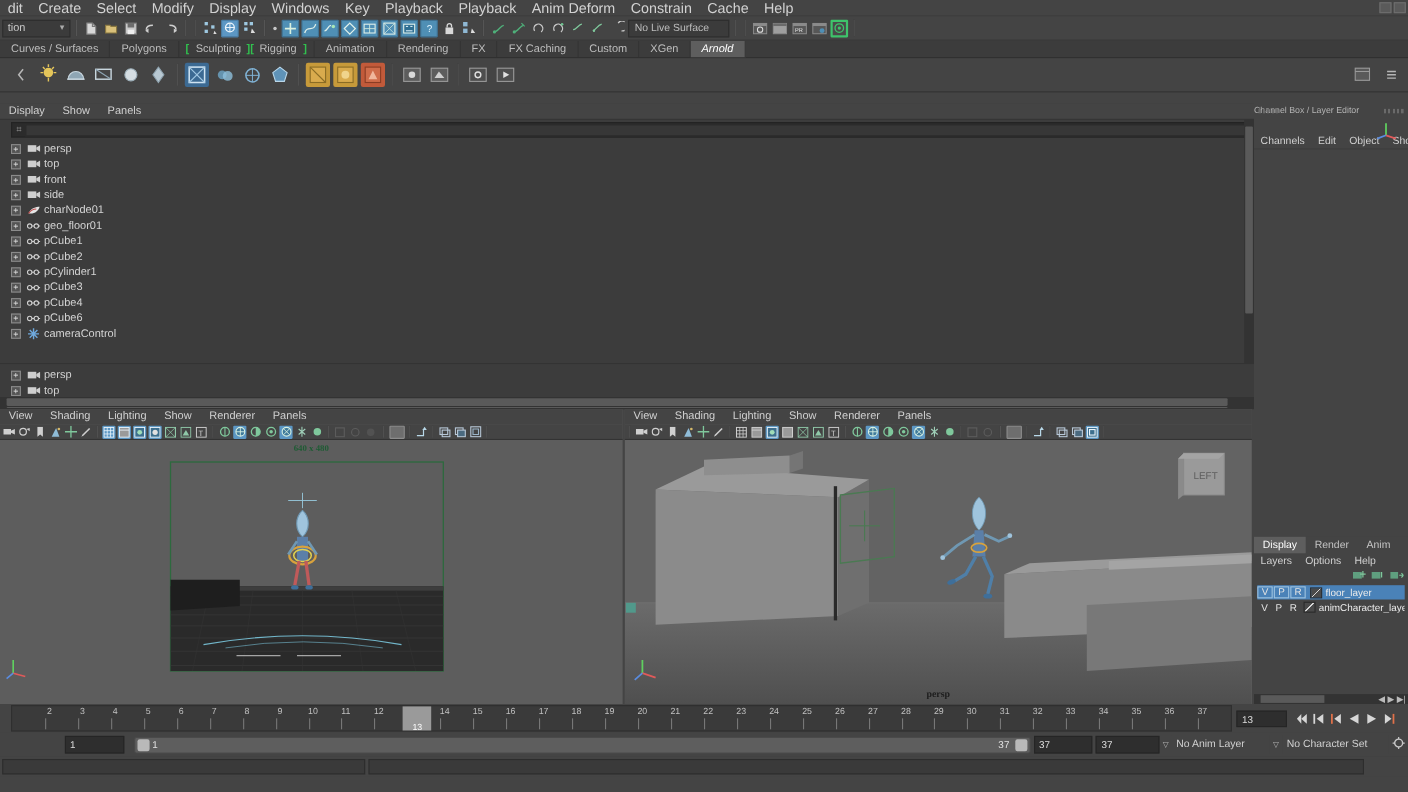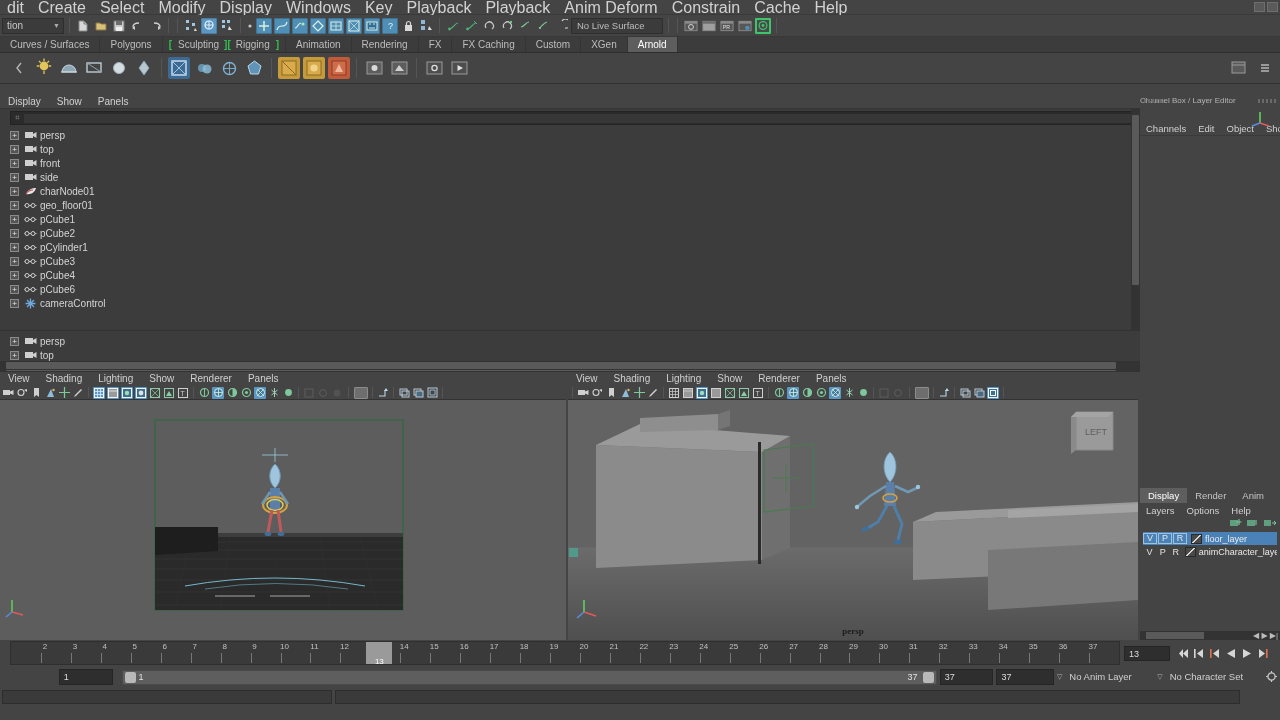--- a/index.html
+++ b/index.html
@@ -21,21 +21,21 @@
     white-space: nowrap; overflow: hidden; position: relative;
   }
   .titlebar .wbtns { position:absolute; right:2px; top:1px; display:flex; gap:2px; }
   .titlebar .wbtn { width:12px; height:9px; background:#c9d6e6; border:1px solid #8fa2ba; }
 
   
   .menubar {
     height: 15px; background: #444444; display: flex; align-items: center;
     padding-left: 0px; border-bottom: 1px solid #3a3a3a; position: relative;
   }
-  .menubar .mi { font-size: 16px; color: #d2d2d2; padding: 0 7px; line-height: 15px; white-space: nowrap; text-align: center; }
+  .menubar .mi { font-size: 13px; color: #d2d2d2; padding: 0 7px; line-height: 15px; white-space: nowrap; text-align: center; }
   .menubar .winbtns { position:absolute; right:2px; top:2px; display:flex; gap:2px;}
   .menubar .winbtn { width:11px; height:10px; background:#5a5a5a; border:1px solid #6e6e6e;}
 
   
   .statusline {
     height: 22px; background: #444444; display: flex; align-items: center;
     gap: 2px; padding: 0 2px; border-bottom: 1px solid #383838; position: relative;
   }
   .sl-combo {
     width: 62px; height: 16px; background: #3b3b3b; border: 1px solid #2e2e2e;
@@ -61,21 +61,21 @@
 
   
   .shelftabs {
     height: 16px; background: #3c3c3c; display: flex; align-items: stretch;
     font-size: 10px; border-bottom: 1px solid #2e2e2e;
   }
   .shelftabs .stab {
     padding: 0 10px; line-height: 16px; color: #bdbdbd; white-space: nowrap;
     border-right: 1px solid #343434;
   }
-  .shelftabs .stab.active { background: #5e5e5e; color: #ffffff; }
+  .shelftabs .stab.active { background: #5e5e5e; color: #ffffff; font-style: italic; }
   .shelftabs .brk { color: #31c14f; font-weight: bold; }
 
   
   .shelfrow {
     height: 31px; background: #444444; display: flex; align-items: center;
     gap: 3px; padding: 0 4px; border-bottom: 1px solid #323232;
   }
   .shicon {
     width: 22px; height: 22px; border-radius: 2px; display: flex;
     align-items: center; justify-content: center; font-size: 11px; color: #e0e0e0;
@@ -996,20 +996,21 @@
               <line x1="215" y1="196" x2="255" y2="196"></line>
               <line x1="270" y1="196" x2="310" y2="196"></line>
             </g>
 
             <g transform="translate(10,196)">
               <path d="M2 16 L2 4" stroke="#5fd05f" stroke-width="1.5"></path>
               <path d="M2 16 L13 19" stroke="#e05a5a" stroke-width="1.5"></path>
               <path d="M2 16 L-4 21" stroke="#5a8ce0" stroke-width="1.5"></path>
             </g>
           </svg>
+          <div class="restext" style="top:3px;left:0;width:566px;">640 x 480</div>
         </div>
       </div>
 
       <div class="vp vp-right">
         <div class="vp-menu">
           <span class="pm">View</span>
           <span class="pm">Shading</span>
           <span class="pm">Lighting</span>
           <span class="pm">Show</span>
           <span class="pm">Renderer</span>

